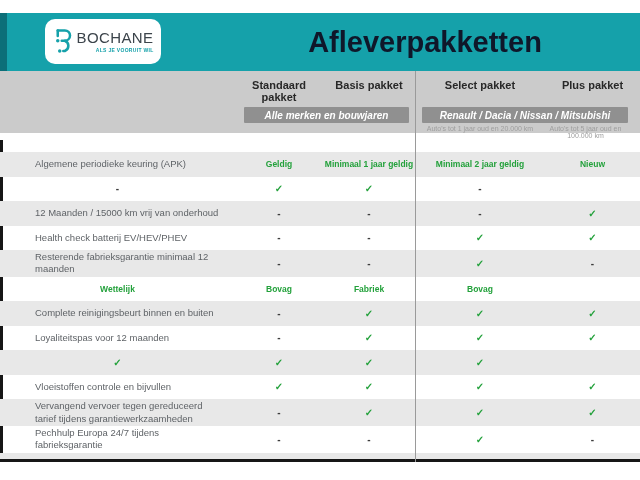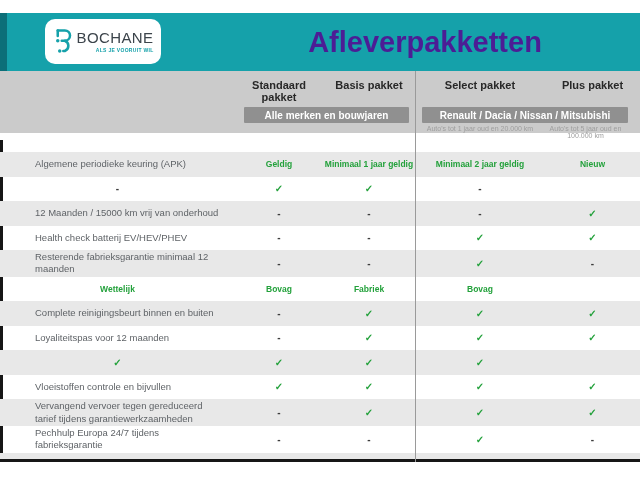--- a/index.html
+++ b/index.html
@@ -9,30 +9,30 @@
   
   .topbar{position:absolute;top:13px;left:0;width:640px;height:58px;background:#15a1aa;}
   .accent{position:absolute;left:0;top:0;width:7px;height:58px;background:#0c6f78;}
   .logo{position:absolute;left:45px;top:6px;width:116px;height:45px;background:#fff;
         border-radius:10px;display:flex;align-items:center;justify-content:center;gap:5px;}
   .logo svg{width:19px;height:29px;flex:0 0 auto;}
   .logo-txt{display:flex;flex-direction:column;align-items:flex-end;}
   .brand{font-size:15px;font-weight:normal;color:#3c444b;letter-spacing:.4px;line-height:1;}
   .tagline{font-size:5px;color:#15a1aa;font-weight:bold;letter-spacing:.3px;margin-top:1.5px;}
   .title{position:absolute;top:50%;left:425px;transform:translate(-50%,-50%);
-         color:#4c1d95;font-size:29px;font-weight:bold;white-space:nowrap;}
+         color:#0f172a;font-size:29px;font-weight:bold;white-space:nowrap;}
 
   
   .grid{display:grid;grid-template-columns:235px 88px 92px 130px 95px;}
 
   
   .thead{position:absolute;top:71px;left:0;width:640px;height:62px;background:#cbcbcb;}
   .hcols{padding-top:8px;}
   .hcols .c{text-align:center;font-size:11px;font-weight:bold;color:#282828;}
-  .badges{margin-top:4px;}
+  .badges{margin-top:4px;font-style:italic;}
   .badge{background:#909090;color:#fff;font-weight:bold;font-size:10px;text-align:center;
          padding:2.5px 0;border-radius:1px;}
   .badge.b1{grid-column:2/4;margin:0 6px 0 9px;}
   .badge.b2{grid-column:4/6;margin:0 12px 0 7px;}
   .caps{margin-top:2px;}
   .cap{text-align:center;font-size:7px;color:#9e9e9e;}
   .cap.c1{grid-column:4;}
   .cap.c2{grid-column:5;padding-right:14px;}
   .prices{margin-top:3px;align-items:center;}
   .total{padding-left:35px;font-size:13.5px;font-weight:bold;color:#1c1c1c;}

